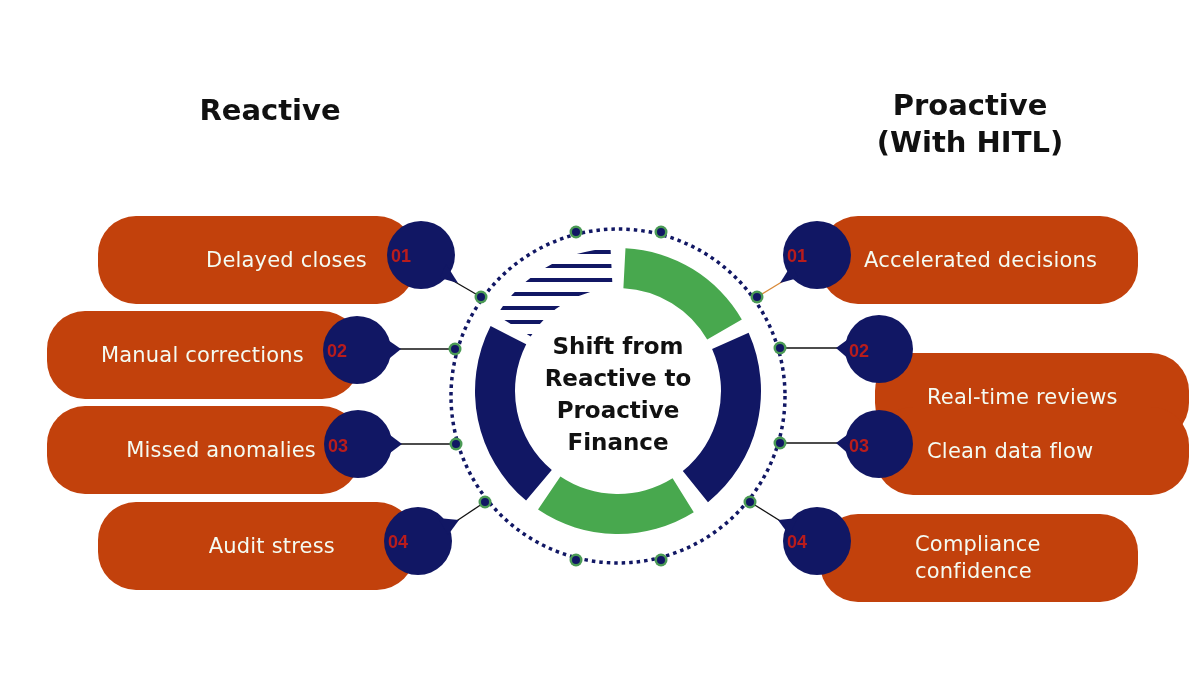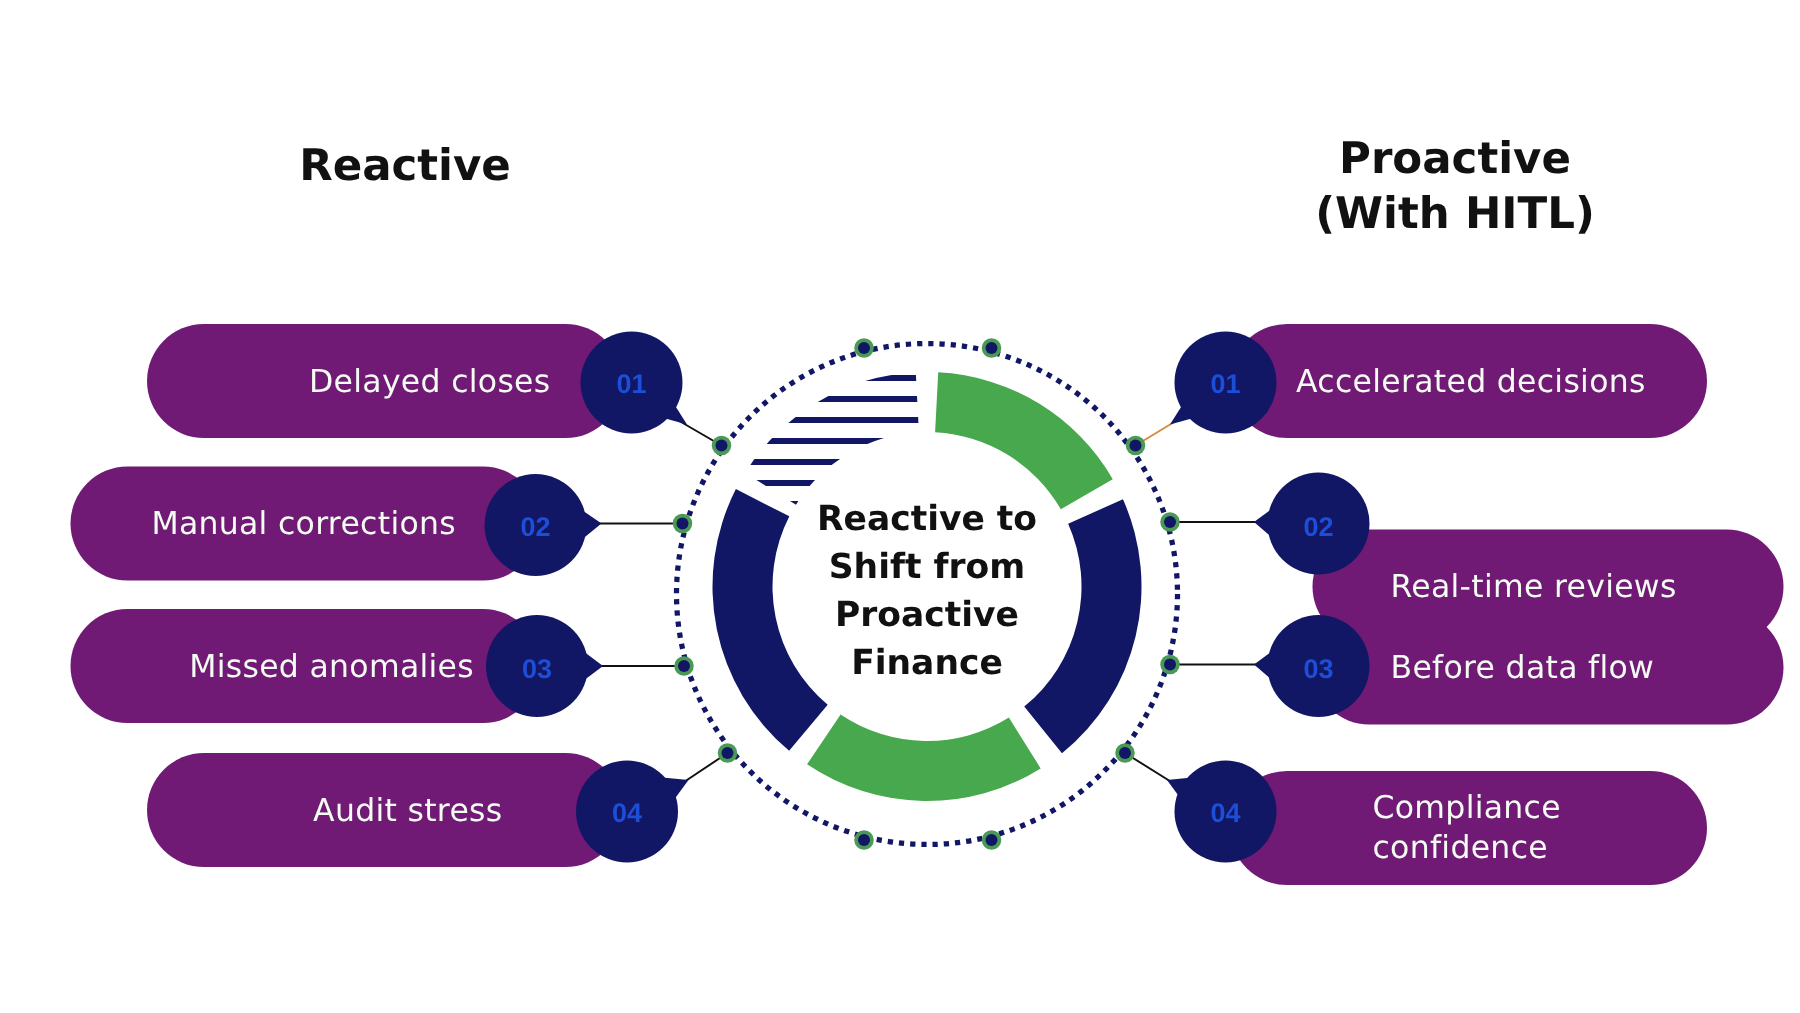--- a/index.html
+++ b/index.html
@@ -1,28 +1,28 @@
 <!DOCTYPE html>
 <html><head>
 <meta charset="utf-8">
 <style>
   html, body { margin:0; padding:0; background:#ffffff; }
   body { width:1200px; height:675px; position:relative; overflow:hidden; font-family:"DejaVu Sans", sans-serif; }
   .heading { position:absolute; text-align:center; font-weight:bold; color:#111111; font-size:29px; line-height:37px; font-family:"DejaVu Sans", sans-serif; }
   .heading span { display:block; }
   #heading-left { left:140px; top:92px; width:260px; }
   #heading-right { left:840px; top:87px; width:260px; }
-  .pill { position:absolute; height:76px; background:#701a75; border-radius:38px; color:#f4fbf2; font-size:21px; display:flex; align-items:center; font-family:"DejaVu Sans", sans-serif; font-weight:normal; letter-spacing:0.2px; }
+  .pill { position:absolute; height:88px; background:#c2410c; border-radius:38px; color:#f4fbf2; font-size:21px; display:flex; align-items:center; font-family:"DejaVu Sans", sans-serif; font-weight:normal; letter-spacing:0.2px; }
   .pill .lbl { display:block; line-height:27px; }
   .pill.left { justify-content:flex-end; }
   .pill.right { justify-content:flex-start; }
   svg#diagram { position:absolute; left:0; top:0; }
   .center-text { position:absolute; left:518px; top:330px; width:200px; text-align:center; font-weight:bold; font-size:23px; line-height:32px; color:#111111; font-family:"DejaVu Sans", sans-serif; }
   .center-text span { display:block; }
-  .badge-num { position:absolute; width:60px; text-align:center; font-family:"Liberation Sans", sans-serif; font-weight:bold; font-size:18px; color:#1d4ed8; line-height:20px; }
+  .badge-num { position:absolute; width:60px; font-family:"Liberation Sans", sans-serif; font-weight:bold; font-size:18px; color:#b91c1c; line-height:20px; }
 </style>
 </head>
 <body>
 
 <div id="heading-left" class="heading">
   <span>Reactive</span>
 </div>
 <div id="heading-right" class="heading">
   <span>Proactive</span>
   <span>(With HITL)</span>
@@ -41,21 +41,21 @@
   <span class="lbl">Audit stress</span>
 </div>
 
 <div class="pill right" style="left:820px; top:216px; width:318px; padding-left:44px; box-sizing:border-box;">
   <span class="lbl">Accelerated decisions</span>
 </div>
 <div class="pill right" style="left:875px; top:311px; width:314px; padding-left:52px; box-sizing:border-box;margin-top:42px;">
   <span class="lbl">Real-time reviews</span>
 </div>
 <div class="pill right" style="left:875px; top:407px; width:314px; padding-left:52px; box-sizing:border-box;">
-  <span class="lbl">Before data flow</span>
+  <span class="lbl">Clean data flow</span>
 </div>
 <div class="pill right" style="left:820px; top:514px; width:318px; padding-left:95px; box-sizing:border-box;">
   <span class="lbl">
     <span style="display:block">Compliance</span>
     <span style="display:block">confidence</span>
   </span>
 </div>
 
 <svg id="diagram" width="1200" height="675" viewBox="0 0 1200 675">
   <defs>
@@ -155,17 +155,17 @@
 <div class="badge-num" style="left:391px; top:246px;">01</div>
 <div class="badge-num" style="left:327px; top:341px;">02</div>
 <div class="badge-num" style="left:328px; top:436px;">03</div>
 <div class="badge-num" style="left:388px; top:532px;">04</div>
 <div class="badge-num" style="left:787px; top:246px;">01</div>
 <div class="badge-num" style="left:849px; top:341px;">02</div>
 <div class="badge-num" style="left:849px; top:436px;">03</div>
 <div class="badge-num" style="left:787px; top:532px;">04</div>
 
 <div class="center-text">
+  <span>Shift from</span>
   <span>Reactive to</span>
-  <span>Shift from</span>
   <span>Proactive</span>
   <span>Finance</span>
 </div>
 
 </body></html>

